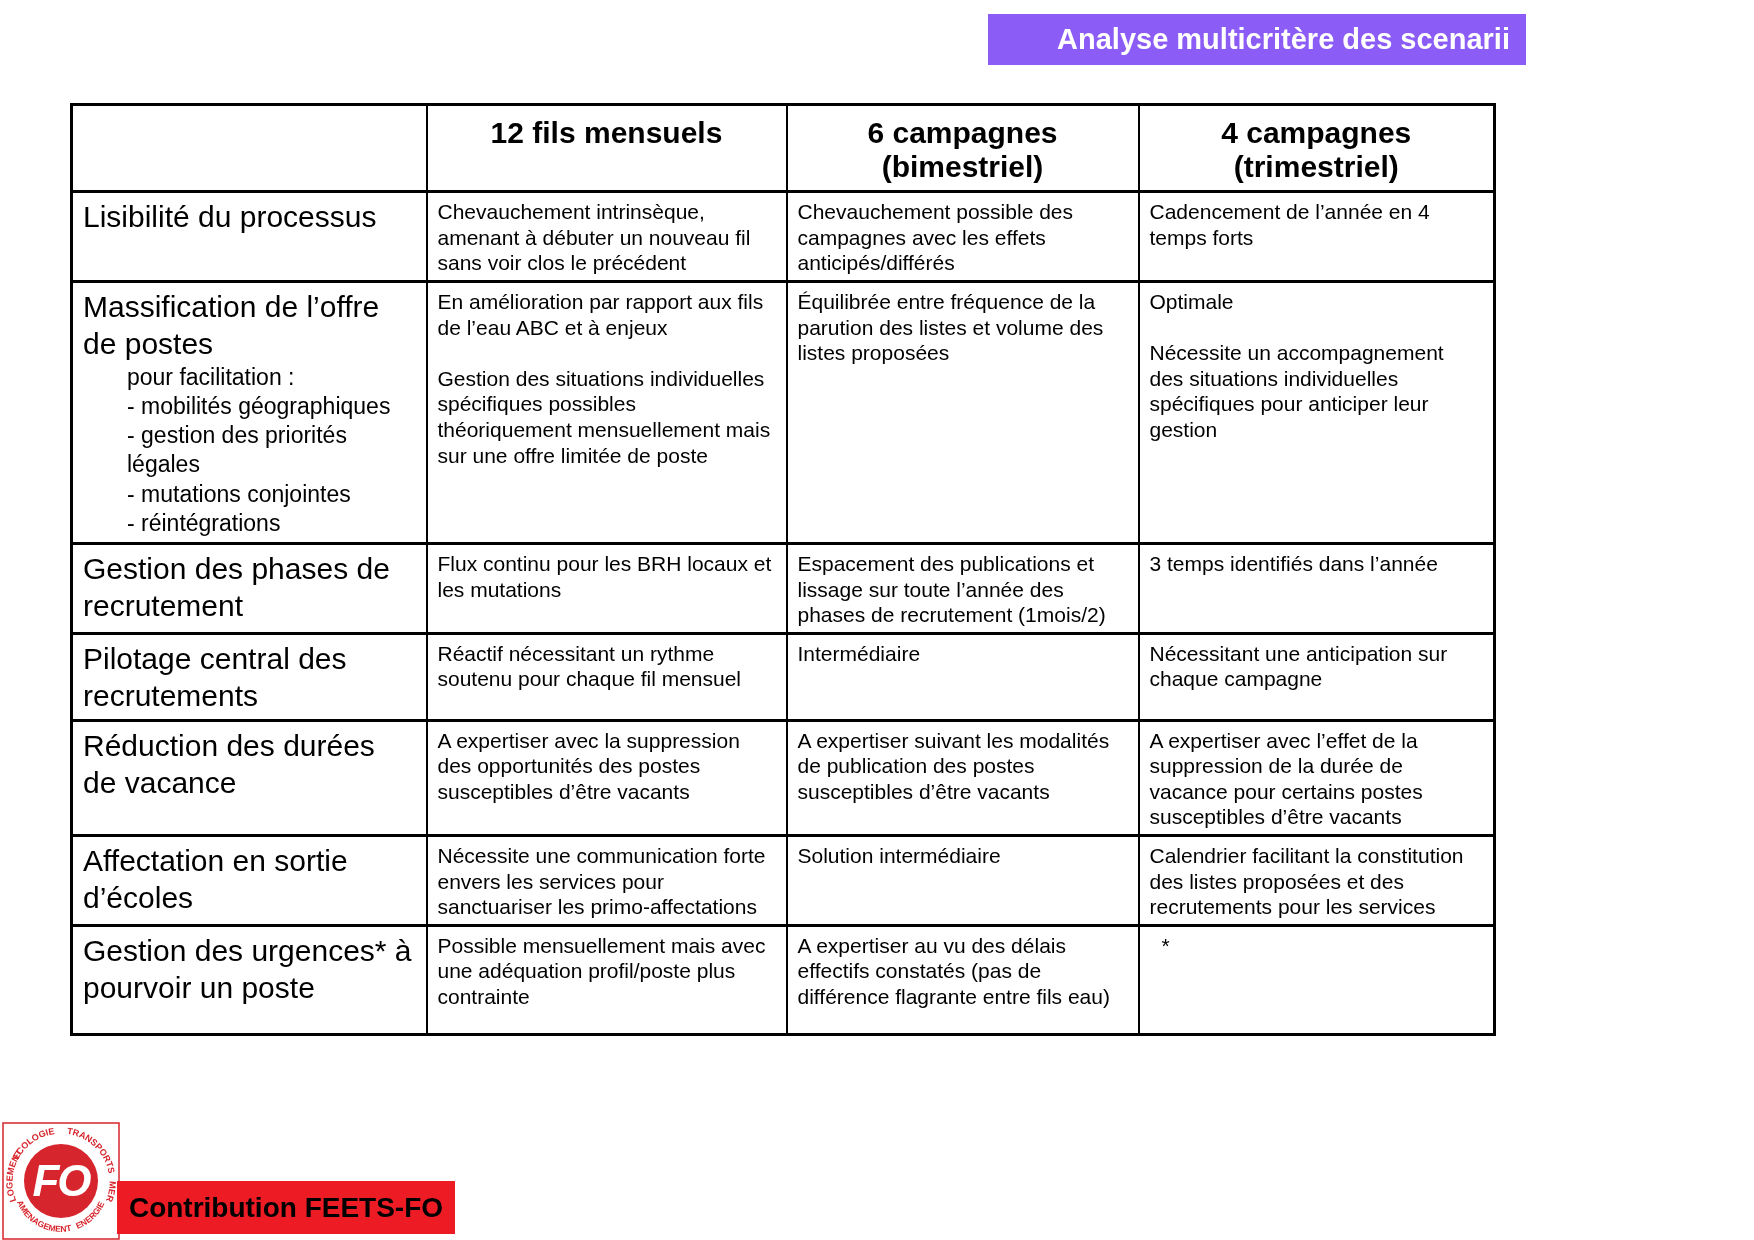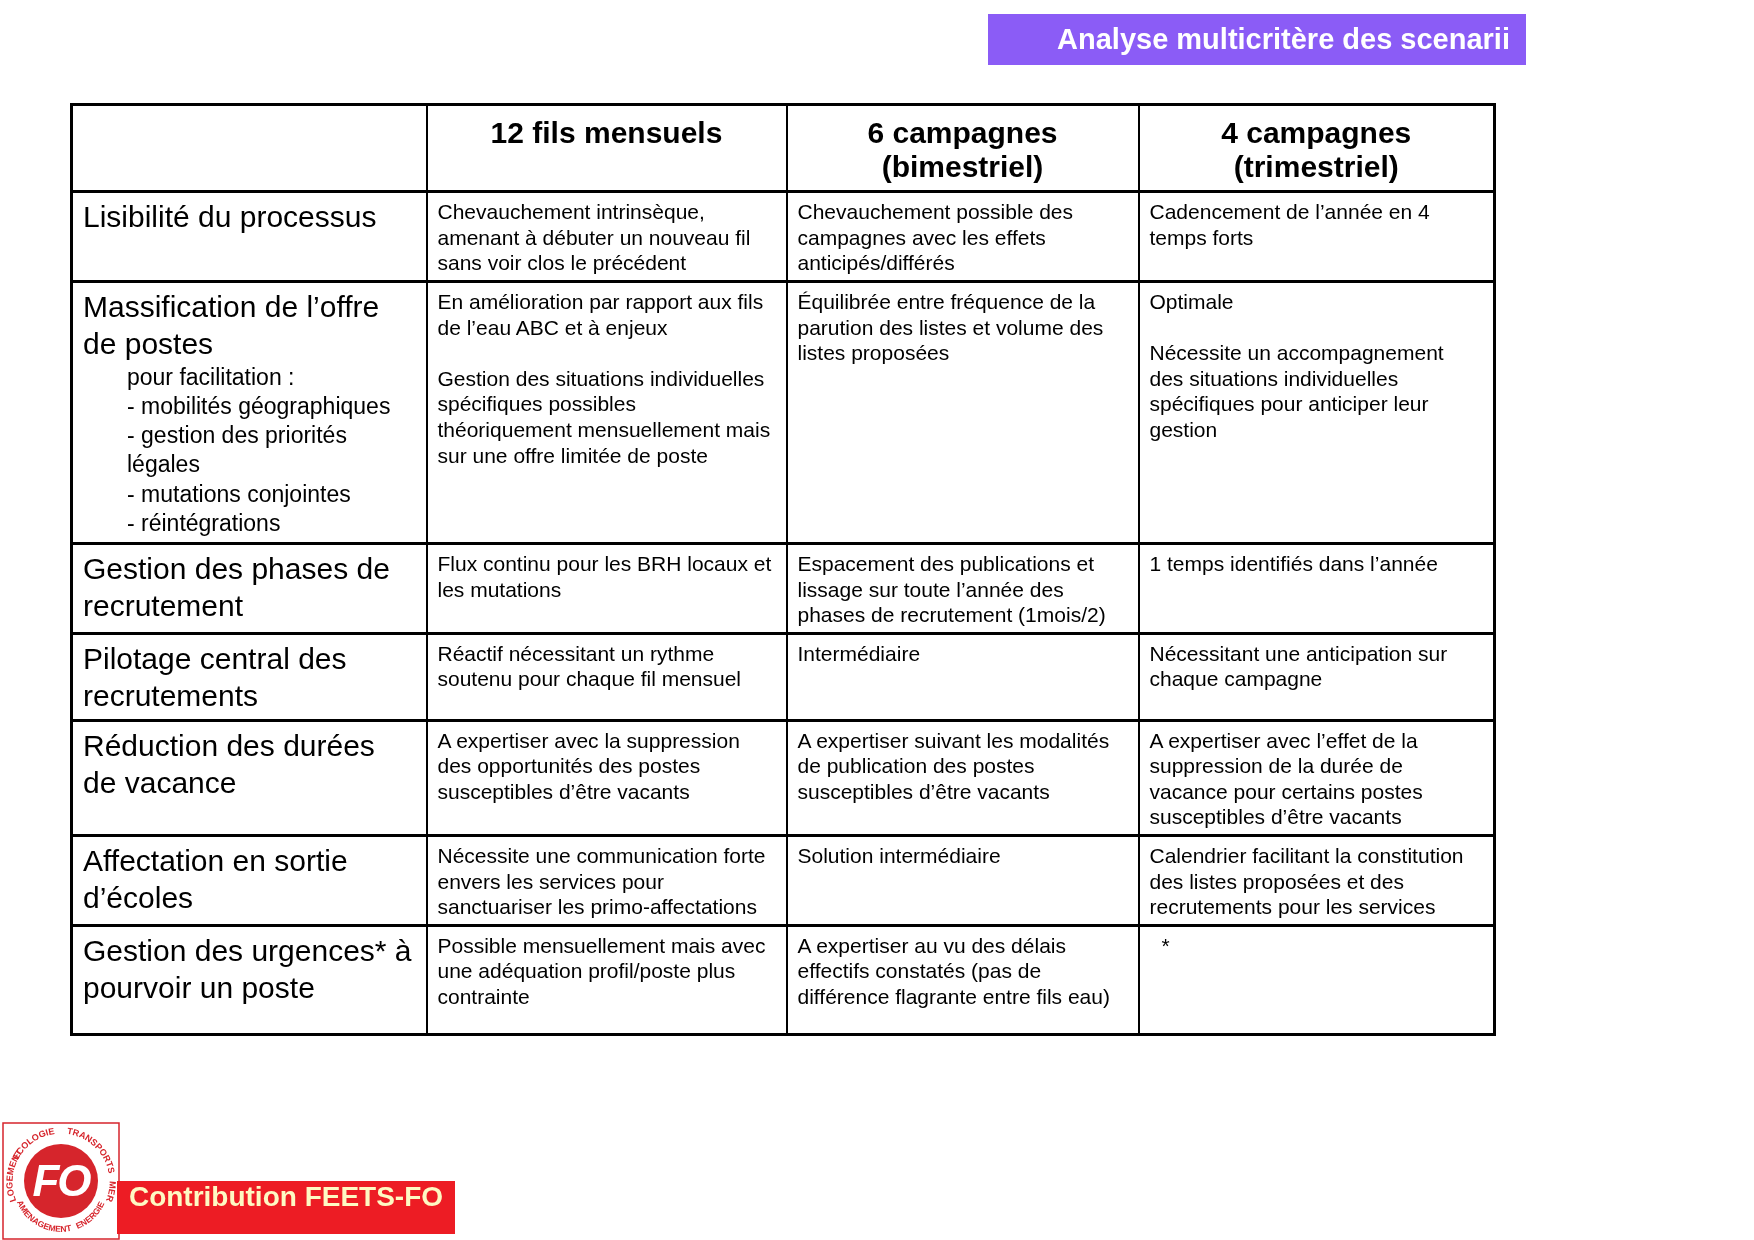--- a/index.html
+++ b/index.html
@@ -29,21 +29,21 @@
   .row-label{font-size:30px;line-height:1.23;}
   .row-sublabel{font-size:23px;line-height:1.27;white-space:pre-line;margin-left:44px;}
   .cell-text{font-size:21px;line-height:1.22;white-space:pre-line;}
 
   
   .footnote{position:absolute;left:795px;top:1008px;width:705px;
         font-size:23px;font-style:italic;line-height:1.38;white-space:pre-line;}
 
   
   .contrib-banner{position:absolute;left:117px;top:1181px;width:338px;height:53px;
-        background:#ed1c24;color:#fef9c3;display:flex;align-items:flex-start;justify-content:center;
+        background:#ed1c24;color:#000000;display:flex;align-items:center;justify-content:center;
         font-size:28px;font-weight:bold;}
   .fo-logo{position:absolute;left:2px;top:1122px;width:118px;height:118px;}
 </style>
 </head>
 <body>
 
 <div id="page">
 
   <div class="title-banner">
     <span>Analyse multicritère des scenarii</span>
@@ -110,21 +110,21 @@
           <div class="row-label">Gestion des phases de recrutement</div>
           <div class="row-sublabel"></div>
         </td>
         <td>
             <div class="cell-text">Flux continu pour les BRH locaux et les mutations</div>
           </td>
         <td>
             <div class="cell-text">Espacement des publications et lissage sur toute l’année des phases de recrutement (1mois/2)</div>
           </td>
         <td>
-            <div class="cell-text">1 temps identifiés dans l’année</div>
+            <div class="cell-text">3 temps identifiés dans l’année</div>
           </td>
       </tr>
       <tr style="height:85px">
         <td class="row-label-cell">
           <div class="row-label">Pilotage central des recrutements</div>
           <div class="row-sublabel"></div>
         </td>
         <td>
             <div class="cell-text">Réactif nécessitant un rythme soutenu pour chaque fil mensuel</div>
           </td>

